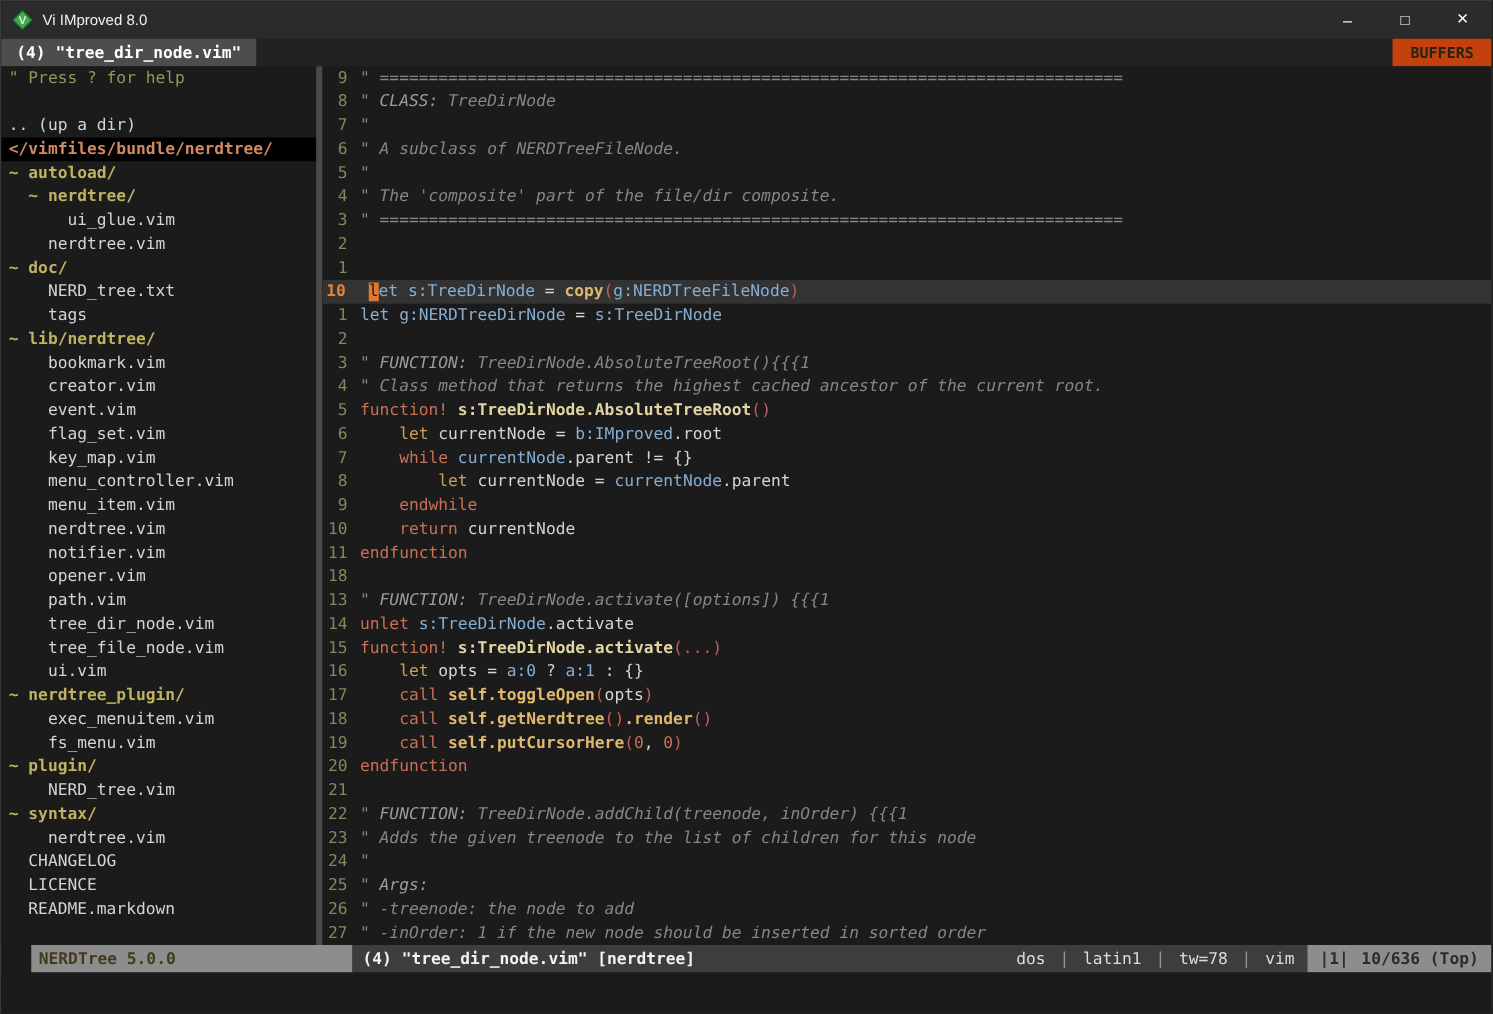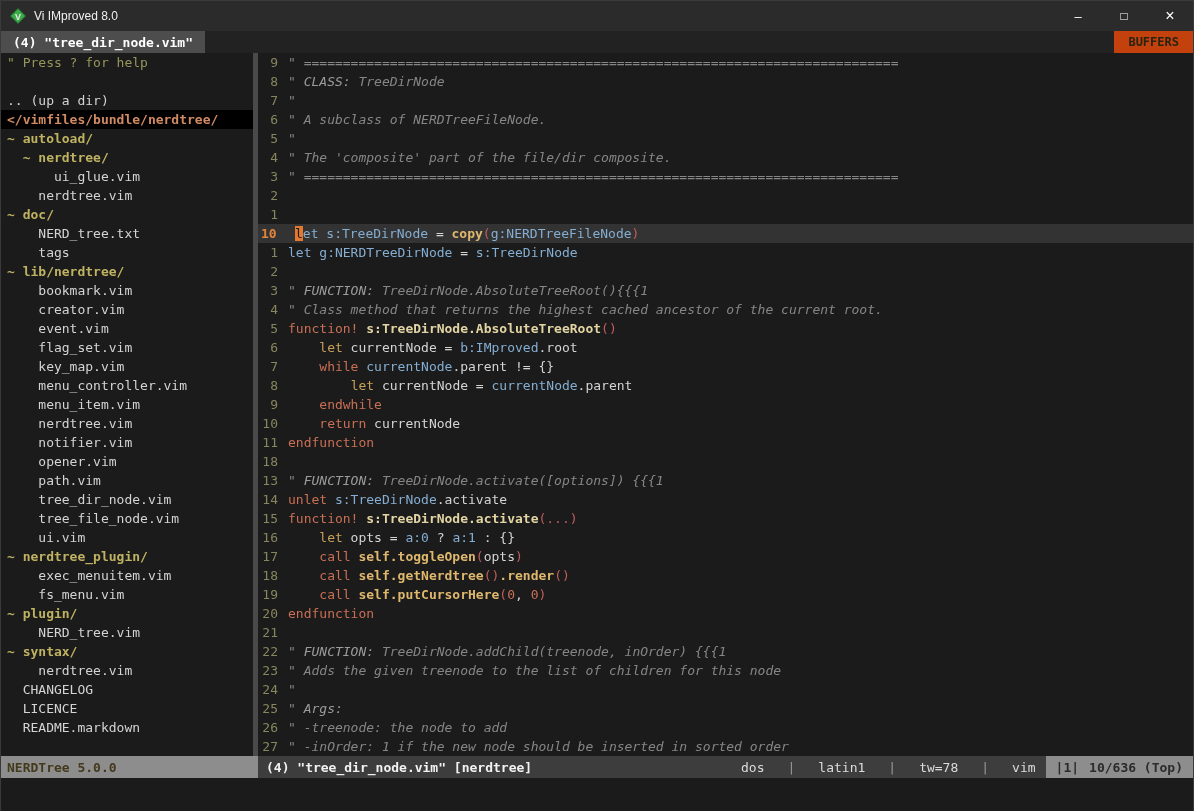--- a/index.html
+++ b/index.html
@@ -58,27 +58,27 @@
   .t-let { color:#c7a158; }
   .t-id  { color:#85aed2; }
   .t-fn  { color:#dfb86d; font-weight:bold; }
   .t-fn2 { color:#e2d5a3; font-weight:bold; }
   .t-pr  { color:#c25d5d; }
   .t-num { color:#c96f56; }
   .t-tx  { color:#d4d4d4; }
   .t-cur { background:#e2792f; color:#1b1b1b; }
 
   
-  .statusbar { height:22px; display:flex; flex:none; font-size:13px; }
+  .statusbar { height:22px; display:flex; flex:none; font-size:13px;margin-left:24px; }
   .status-tree { width:257px; flex:none; background:#8d8d8d; color:#43391c; font-weight:bold;
                  display:flex; align-items:center; padding-left:6px; white-space:pre; }
   .status-main { flex:1; background:#3d3d3d; display:flex; align-items:center;
                  padding-left:8px; color:#dcdcdc; white-space:pre; overflow:hidden; }
   .status-file { color:#f2f2f2; font-weight:bold; }
-  .status-right { margin-left:auto; display:flex; gap:23px; padding-right:10px; }
+  .status-right { margin-left:auto; display:flex; gap:11px; padding-right:10px; }
   .ssep { color:#979797; }
   .status-chip { background:#8d8d8d; color:#2b2b2b; font-weight:bold; height:22px;
                  display:flex; align-items:center; gap:10px; padding:0 10px; flex:none; }
 
   .cmdline { height:34px; background:#1b1b1b; flex:none; }
 </style>
 </head>
 <body>
 
 <div class="app">

